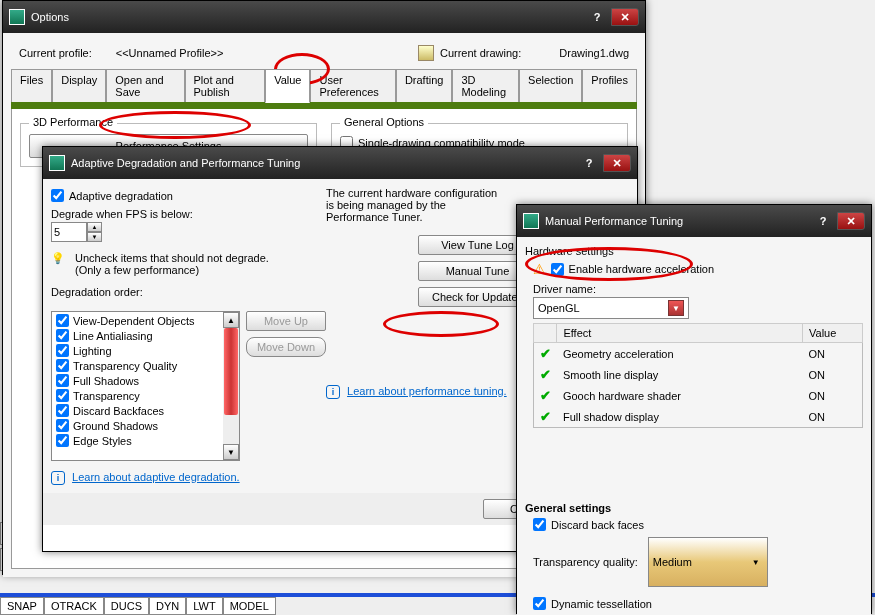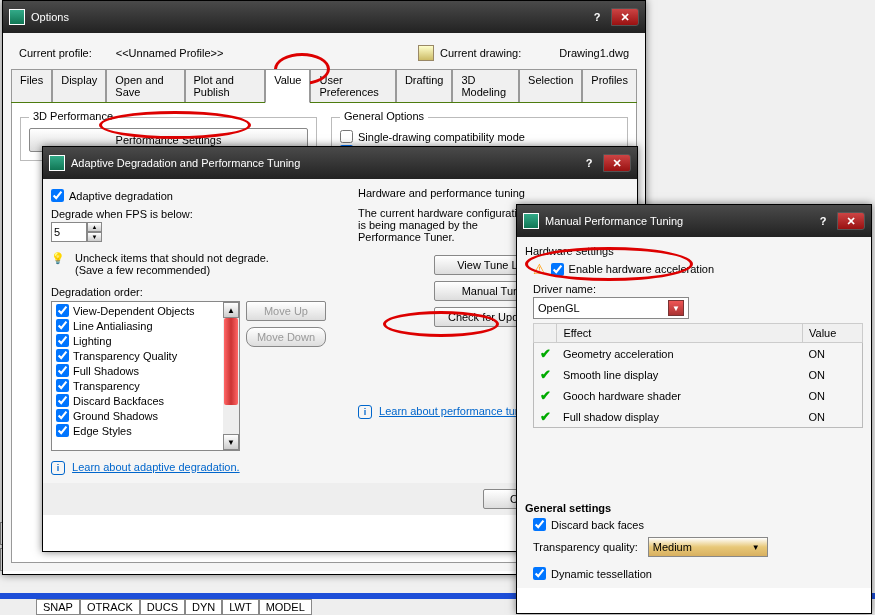--- a/index.html
+++ b/index.html
@@ -10,36 +10,36 @@
     .titlebar .icon-app { width: 16px; height: 16px; background: linear-gradient(#3a8, #175); border: 1px solid #fff; margin-right: 6px; }
     .titlebar-buttons { margin-left: auto; display: flex; gap: 0; }
     .tbtn { width: 28px; height: 18px; display: flex; align-items: center; justify-content: center; color: #fff; cursor: pointer; font-weight: bold; }
     .tbtn-close { background: linear-gradient(#c44, #911); border: 1px solid #555; border-radius: 0 3px 3px 0; }
 
     .window-body { padding: 8px; background: #f5f5f5; }
 
     
     #win-options { left: 2px; top: 0; width: 644px; height: 575px; }
     .profile-row { display: flex; align-items: center; padding: 4px 8px; gap: 24px; }
-    .tabs { display: flex; border-bottom: 1px solid #4d7c0f; margin-top: 4px; }
+    .tabs { display: flex; border-bottom: 7px solid #4d7c0f; margin-top: 4px; }
     .tab { padding: 4px 8px; border: 1px solid #999; border-bottom: none; background: #f0f0f0; cursor: pointer; position: relative; }
     .tab.active { background: #fff; z-index: 2; border-bottom: 1px solid #fff; margin-bottom: -1px; }
     .tab-content { border: 1px solid #999; border-top: none; padding: 8px; background: #fff; display: flex; gap: 14px; min-height: 460px; }
     .groupbox { border: 1px solid #bbb; padding: 10px 8px 8px 8px; position: relative; margin-top: 6px; }
     .groupbox > .legend { position: absolute; top: -8px; left: 8px; background: #fff; padding: 0 4px; }
     .btn { background: linear-gradient(#fff, #ddd); border: 1px solid #888; padding: 3px 10px; cursor: pointer; border-radius: 2px; }
     .checkbox-row { display: flex; align-items: center; gap: 5px; margin: 2px 0; }
     input[type=checkbox] { cursor: pointer; }
 
     
     .circle { position: absolute; border: 3px solid #d00; border-radius: 50%; pointer-events: none; }
 
     
     #win-adaptive { left: 42px; top: 146px; width: 596px; height: 406px; }
-    .cols { display: flex; gap: 32px; }
+    .cols { display: flex; gap: 0; }
     .col { flex: 1; }
     .listbox { border: 1px solid #888; background: #fff; height: 150px; overflow: hidden; position: relative; }
     .listbox-inner { padding: 1px; }
     .list-item { display: flex; align-items: center; gap: 4px; padding: 1px 3px; }
     .scrollbar { position: absolute; right: 0; top: 0; width: 16px; height: 100%; background: #eee; display: flex; flex-direction: column; }
     .sb-btn { height: 16px; background: linear-gradient(#fff,#ccc); border: 1px solid #888; display:flex;align-items:center;justify-content:center;font-size:8px;}
     .sb-track{flex:1;position:relative;}
     .sb-thumb{position:absolute;left:1px;right:1px;top:0;height:75%;background:linear-gradient(90deg,#f66,#c33,#f66);border-radius:2px;}
     .spinner { display:flex; }
     .spinner input{ width: 36px; border: 1px solid #888; padding: 2px; }
@@ -52,25 +52,25 @@
 
     
     #win-manual { left: 516px; top: 204px; width: 356px; height: 410px; }
     .dropdown { border:1px solid #888; background:#fff; padding:2px 4px; display:flex; justify-content:space-between; align-items:center; width: 156px; }
     .dd-btn { width:16px;height:16px;background:linear-gradient(#e55,#a33);display:flex;align-items:center;justify-content:center;color:#fff;font-size:8px;border:1px solid #733; }
     .effects-table{width:100%;border-collapse:collapse;border:1px solid #bbb;margin-top:4px;}
     .effects-table th{background:#f0f0f0;text-align:left;padding:3px 6px;border:1px solid #ccc;font-weight:normal;}
     .effects-table td{padding:3px 6px;}
     .check-green{color:#0a0;font-weight:bold;font-size:13px;}
     .warn-icon{color:#f90;font-size:14px;}
-    .dropdown2{border:1px solid #888;background:linear-gradient(#fff,#e8c878,#d8b060);padding:2px 4px;display:flex;justify-content:space-between;align-items:center;width:120px;}
+    .dropdown2{border:1px solid #888;background:linear-gradient(#fff,#e8c878,#d8b060);padding:17px 4px;display:flex;justify-content:space-between;align-items:center;width:120px;}
     .dd2-btn{width:14px;height:14px;display:flex;align-items:center;justify-content:center;font-size:8px;}
 
     
-    .statusbar{position:absolute;bottom:0;left:0;right:0;height:22px;background:#eee;border-top:6px solid #1d4ed8;display:flex;align-items:stretch;padding-left:36px;}
+    .statusbar{position:absolute;bottom:0;left:0;right:0;height:22px;background:#eee;border-top:4px solid #1d4ed8;display:flex;align-items:stretch;}
     .status-cell{border:1px solid #888;padding:2px 6px;display:flex;align-items:center;background:#fff;}
     .thin-border{position:absolute;background:#fff;border:1px solid #888;}
     .drawing-icon{width:16px;height:16px;background:linear-gradient(#ffc,#cb6);border:1px solid #986;}
   </style>
 </head>
 <body>
 
 <div class="thin-border" style="left:0;top:522px;width:648px;height:23px;"></div>
 <div class="thin-border" style="left:0;top:548px;width:648px;height:23px;"></div>
 
@@ -161,24 +161,24 @@
           <input type="text" value="5" style="">
           <div class="spinner-btns">
             <div>▲</div>
             <div>▼</div>
           </div>
         </div>
         <div style="display:flex;gap:6px;margin:10px 0;">
           <span class="bulb-icon">💡</span>
           <div>
             <div>Uncheck items that should not degrade.</div>
-            <div>(Save a few recommended)</div>
-          </div>
-        </div>
-        <div style="margin-bottom:3px;">Degradation order:</div>
+            <div>(Only a few performance)</div>
+          </div>
+        </div>
+        <div style="margin-bottom:13px;">Degradation order:</div>
         <div style="display:flex;gap:6px;">
           <div class="listbox" style="flex:1;">
             <div class="listbox-inner" id="deg-list">
                 <div class="list-item">
                   <input type="checkbox" checked="" style="">
                   <span>View-Dependent Objects</span>
                 </div>
                 <div class="list-item">
                   <input type="checkbox" checked="" style="">
                   <span>Line Antialiasing</span>
@@ -224,21 +224,20 @@
             <button class="btn" disabled="" style="color:#999;">Move Up</button>
             <button class="btn" disabled="" style="color:#999;border-radius:8px;">Move Down</button>
           </div>
         </div>
         <div style="margin-top:10px;">
           <span class="info-icon">i</span>
           <span class="link">Learn about adaptive degradation.</span>
         </div>
       </div>
       <div class="col">
-        <div style="margin-bottom:8px;">Hardware and performance tuning</div>
         <div style="margin-bottom:12px;max-width:180px;">The current hardware configuration is being managed by the Performance Tuner.</div>
         <button class="btn" style="width:120px;display:block;margin:6px auto;">View Tune Log</button>
         <button class="btn" style="width:120px;display:block;margin:6px auto;">Manual Tune</button>
         <button class="btn" style="width:120px;display:block;margin:6px auto;">Check for Updates</button>
         <div style="margin-top:78px;">
           <span class="info-icon">i</span>
           <span class="link">Learn about performance tuning.</span>
         </div>
       </div>
     </div>

